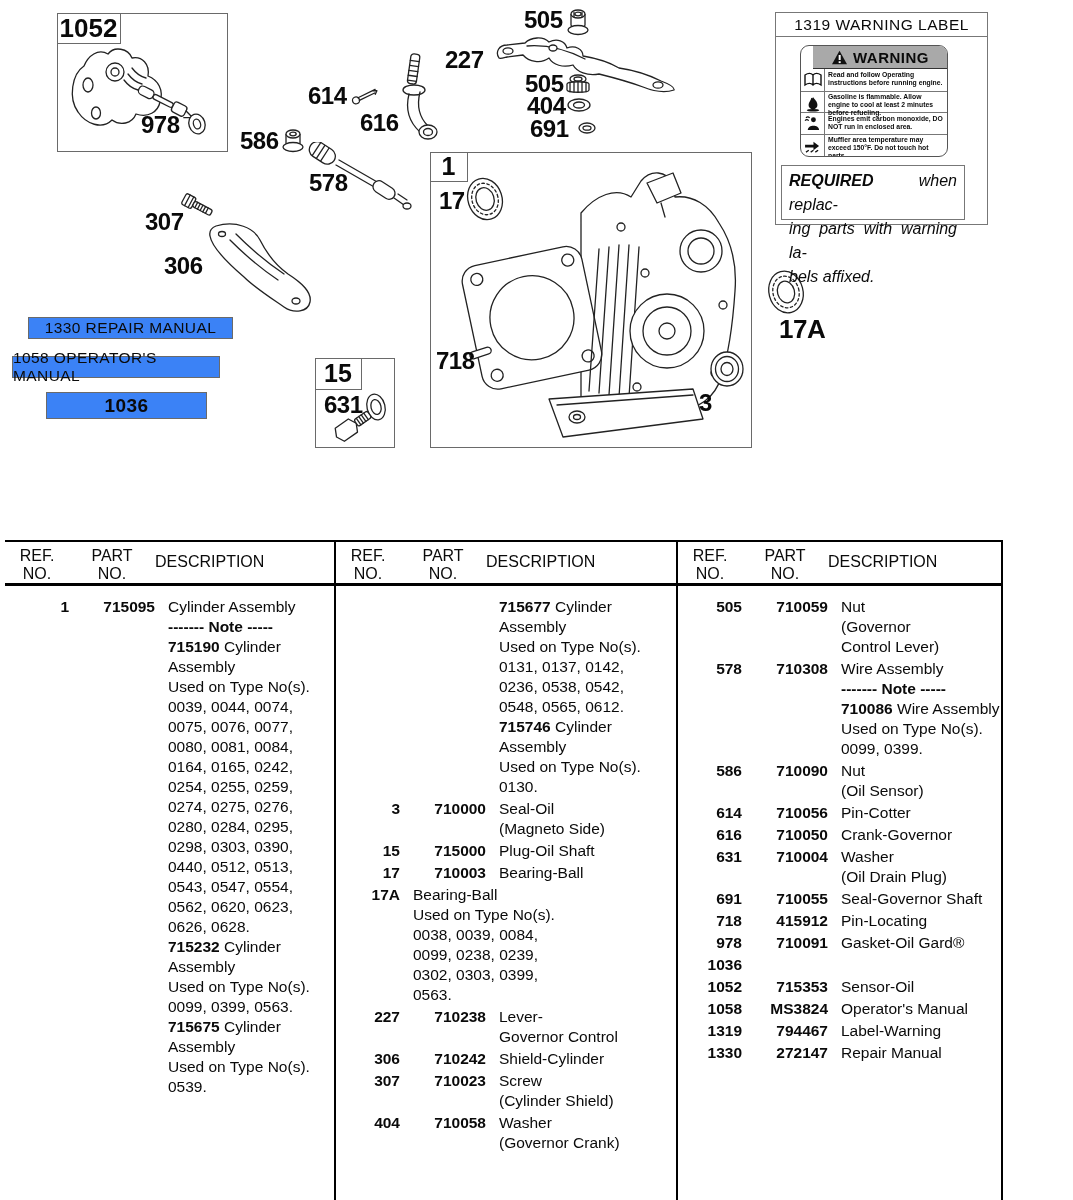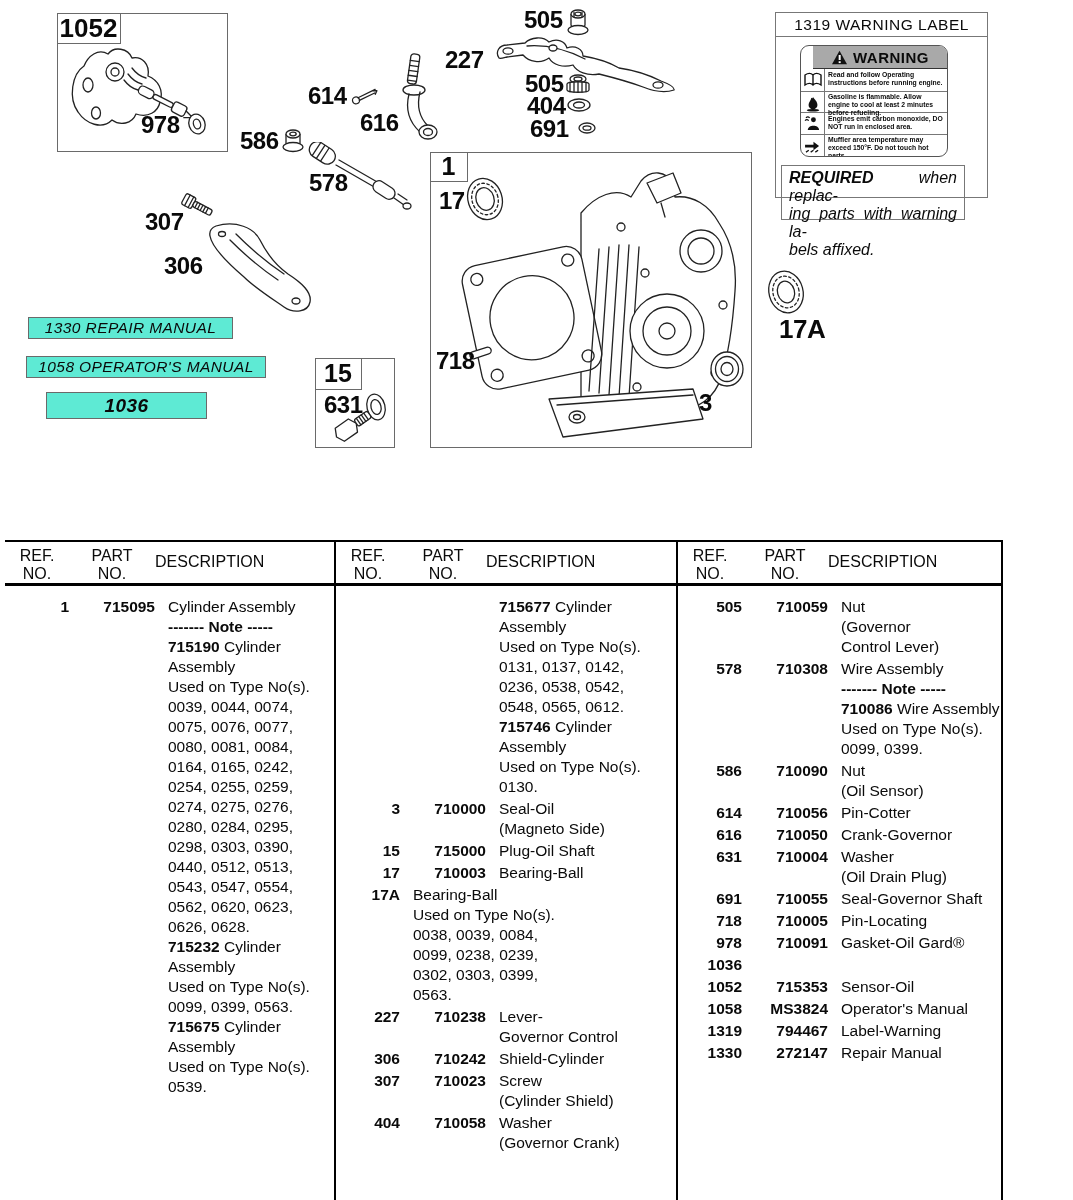--- a/index.html
+++ b/index.html
@@ -7,40 +7,40 @@
         font-family:"Liberation Sans",sans-serif;color:#0a0a0a;}
   svg{display:block;}
   svg .ln{stroke:#222;stroke-width:1.3;fill:none;stroke-linejoin:round;stroke-linecap:round;}
   svg .fw{stroke:#222;stroke-width:1.3;fill:#fff;stroke-linejoin:round;}
 
   
   .co{position:absolute;font-weight:700;font-size:24px;line-height:1;letter-spacing:-0.5px;}
   .obox{position:absolute;border:1.5px solid #6a6a6a;background:#fff;box-sizing:border-box;}
   .corner{position:absolute;left:-1.5px;top:-1.5px;border:1.5px solid #6a6a6a;background:#fff;
           display:flex;align-items:center;justify-content:center;font-weight:700;box-sizing:border-box;}
-  .refbox{position:absolute;border:1.5px solid #6a6a6a;background:#5eead4;display:flex;align-items:center;
-          justify-content:center;font-size:15.5px;letter-spacing:0.4px;box-sizing:border-box;font-style:italic;}
+  .refbox{position:absolute;border:1.5px solid #6a6a6a;background:#3b82f6;display:flex;align-items:center;
+          justify-content:center;font-size:15.5px;letter-spacing:0.4px;box-sizing:border-box;}
   .part-svg{position:absolute;}
 
   
-  .wbox{position:absolute;left:775px;top:12px;width:213px;height:186px;border:1.5px solid #777;
+  .wbox{position:absolute;left:775px;top:12px;width:213px;height:213px;border:1.5px solid #777;
         background:#fff;box-sizing:border-box;}
   .wbox-title{height:24px;border-bottom:1.5px solid #777;text-align:center;font-size:15.5px;
         letter-spacing:0.5px;line-height:23px;box-sizing:border-box;}
   .wlabel{position:absolute;left:24px;top:32px;width:148px;height:112px;border:1.5px solid #555;
         border-radius:9px;overflow:hidden;background:#fff;box-sizing:border-box;}
   .wband{height:22px;background:#a9a9a9;border-bottom:1px solid #333;display:flex;align-items:center;
         justify-content:center;gap:5px;margin-left:12px;}
   .wband span{font-weight:700;font-size:15px;letter-spacing:0.5px;color:#0a0a0a;}
   .wrow{display:grid;grid-template-columns:24px 1fr;border-top:1px solid #777;height:21.5px;box-sizing:border-box;}
   .wrow:first-child{border-top:none;}
   .wrow-icon{border-right:1px solid #777;display:flex;align-items:center;justify-content:center;}
   .wrow-text{font-weight:700;font-size:6.8px;line-height:1.18;padding:1.5px 2px 0 3px;}
   .wreq{position:absolute;left:5px;top:152px;width:184px;height:55px;border:1.5px solid #777;
-        padding:3px 7px;box-sizing:border-box;font-style:italic;font-size:16px;line-height:18px;}
+        padding:3px 7px;box-sizing:border-box;font-style:italic;font-size:16px;line-height:24px;}
   .wreq-line b{font-weight:700;}
   .wreq-line.just{text-align:justify;text-align-last:justify;}
 
   
   .pt{position:absolute;left:5px;top:540px;width:998px;height:660px;border-top:2px solid #000;
       display:flex;box-sizing:content-box;}
   .pt-col{box-sizing:border-box;border-right:2px solid #000;}
   .pt-col.c1{width:331px;}.pt-col.c2{width:342px;}.pt-col.c3{width:325px;}
   .pt-head{height:44px;border-bottom:3.5px solid #000;display:grid;grid-template-columns:64px 86px 1fr;
       padding-top:5px;box-sizing:border-box;font-size:16px;line-height:18px;}
@@ -287,21 +287,21 @@
           </div>
       </div>
       <div class="wreq">
           <div class="wreq-line just"><b>REQUIRED</b> when replac-</div>
           <div class="wreq-line just">ing parts with warning la-</div>
           <div class="wreq-line">bels affixed.</div>
         </div>
     </div>
 
     <div class="refbox" style="left:28px;top:317px;width:205px;height:22px;">1330 REPAIR MANUAL</div>
-    <div class="refbox" style="left:26px;top:356px;width:240px;height:22px;">1058 OPERATOR'S MANUAL</div>
+    <div class="refbox" style="left:12px;top:356px;width:208px;height:22px;">1058 OPERATOR'S MANUAL</div>
     <div class="refbox" style="left:46px;top:392px;width:161px;height:27px;font-size:19px;font-weight:600;">1036</div>
 
     <div class="obox" style="left:315px;top:358px;width:80px;height:90px;">
       <div class="corner" style="width:47px;height:32px;font-size:25px;">15</div>
       <div class="co" style="left:8px;top:34px;position:absolute;">631</div>
       <svg viewBox="0 0 80 90" style="position:absolute;left:0;top:0;width:80px;height:90px;">
         <ellipse class="fw" cx="60" cy="48" rx="9" ry="13" transform="rotate(-14 60 48)"></ellipse>
         <ellipse class="ln" cx="60" cy="48" rx="5" ry="7.5" transform="rotate(-14 60 48)"></ellipse>
         <g transform="rotate(-35 32 70)">
           <polygon class="fw" points="22,62 38,62 42,70 38,78 22,78 18,70"></polygon>
@@ -519,21 +519,21 @@
           </div>
           <div class="pt-entry">
             <div class="pt-ref">691</div>
             <div class="pt-part">710055</div>
             <div class="pt-desc">
               <div class="pt-line">Seal-Governor Shaft</div>
             </div>
           </div>
           <div class="pt-entry">
             <div class="pt-ref">718</div>
-            <div class="pt-part">710005</div>
+            <div class="pt-part">415912</div>
             <div class="pt-desc">
               <div class="pt-line">Pin-Locating</div>
             </div>
           </div>
           <div class="pt-entry">
             <div class="pt-ref">978</div>
             <div class="pt-part">710091</div>
             <div class="pt-desc">
               <div class="pt-line">Gasket-Oil Gard®</div>
             </div>

